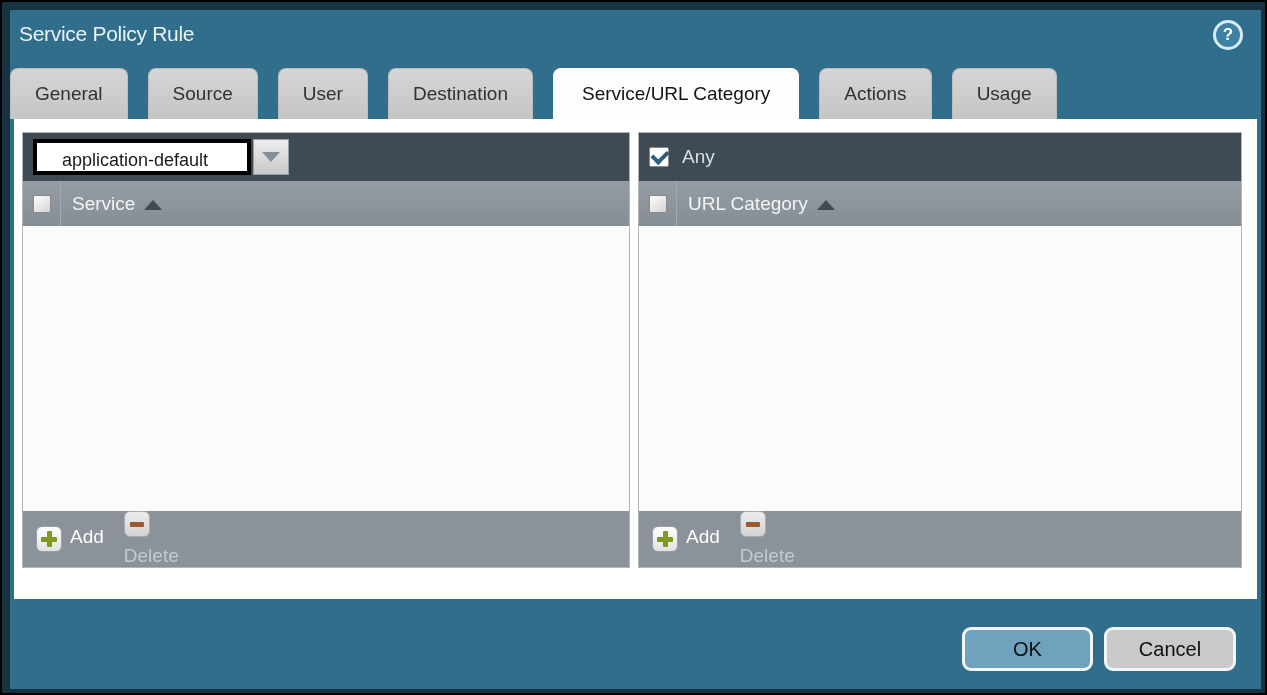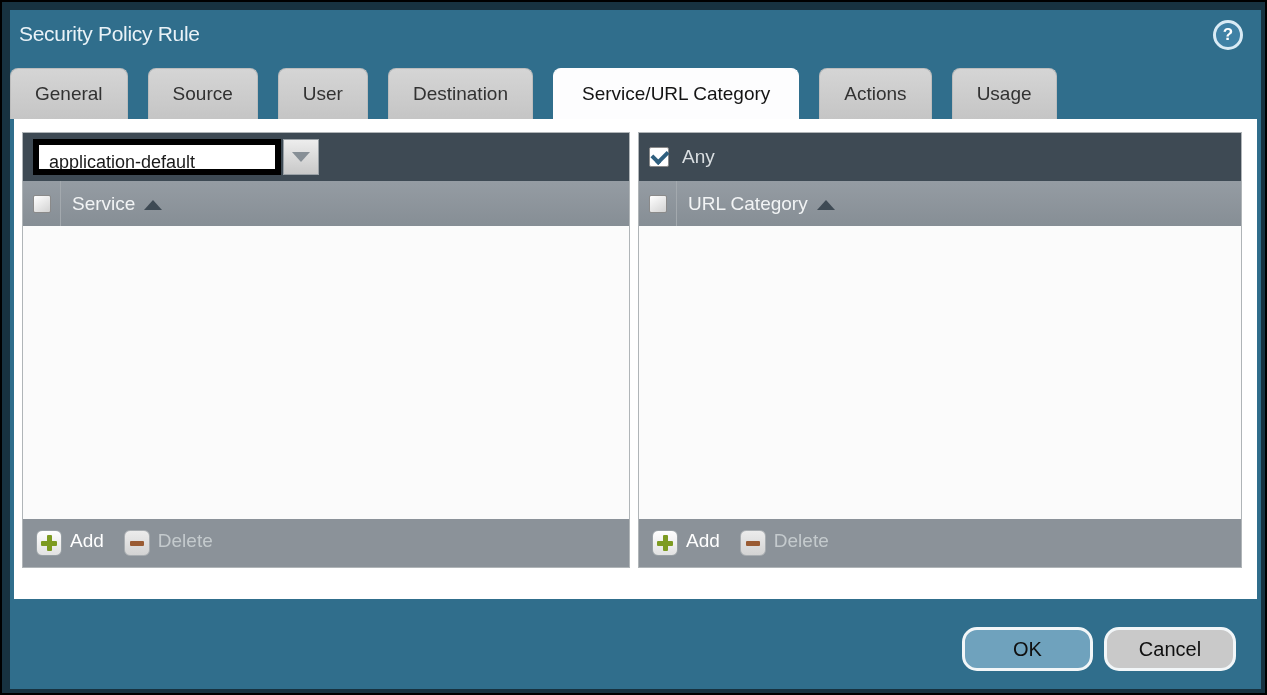--- a/index.html
+++ b/index.html
@@ -24,22 +24,22 @@
   .content { position:absolute; left:4px; top:109px; width:1243px; height:480px; background:#FFFFFF; }
 
   .panel { position:absolute; top:13px; height:436px; border:1px solid #B0B5B8; background:#FBFBFB;
     display:flex; flex-direction:column; }
   .panel-left  { left:8px;  width:608px; }
   .panel-right { left:624px; width:604px; }
 
   .panel-topbar { flex:0 0 48px; background:#3E4A54; display:flex; align-items:center; padding:0 10px; }
 
   .dropdown { display:flex; align-items:stretch; height:36px; cursor:pointer; }
-  .dd-value { width:248px; background:#FFFFFF; color:#1A1A1A; font-size:18px; line-height:34px;
-    padding:0 10px; border:6px solid #000000; overflow:hidden; white-space:nowrap; }
+  .dd-value { width:218px; background:#FFFFFF; color:#1A1A1A; font-size:18px; line-height:34px;
+    padding:0 25px; border:4px solid #000000; overflow:hidden; white-space:nowrap; }
   .dd-btn { width:36px; margin-left:2px; background:linear-gradient(#EDEDED,#C8C8C8); border:1px solid #9AA1A6;
     display:flex; align-items:center; justify-content:center; }
   .dd-arrow { width:0; height:0; border-left:9px solid transparent; border-right:9px solid transparent;
     border-top:10px solid #878F96; }
 
   .checkbox { width:20px; height:20px; background:linear-gradient(145deg,#FFFFFF,#D2D2D2);
     border:1px solid #8A8A8A; border-radius:2px; position:relative; cursor:pointer; flex:0 0 auto; }
   .checkbox.checked { background:#FFFFFF; overflow:visible; }
   .checkbox.checked::after { content:""; position:absolute; left:2px; top:2px; width:12px; height:7px;
     border-left:4px solid #2F5F7E; border-bottom:4px solid #2F5F7E; transform:rotate(-45deg); }
@@ -52,45 +52,45 @@
     border-right:1px solid #A3A9AE; }
   .col-check-cell .checkbox { width:18px; height:18px; }
   .col-label { margin-left:11px; }
   .sort-asc { width:0; height:0; border-left:9px solid transparent; border-right:9px solid transparent;
     border-bottom:10px solid #3E4A54; margin-left:9px; margin-top:3px; }
 
   .panel-body { flex:1 1 auto; background:#FBFBFB; }
 
   .panel-footer { flex:0 0 48px; background:#8B9299; display:flex; align-items:center; padding:0 13px; gap:20px; }
   .footer-btn { display:flex; align-items:flex-start; gap:8px; font-size:19px; color:#FFFFFF; cursor:pointer; }
-  .footer-btn.disabled { color:#C4CACD; cursor:default; }
+  .footer-btn.disabled { color:#C4CACD; cursor:default;flex-direction:column; }
   .add-icon { width:26px; height:26px; border-radius:6px; background:linear-gradient(#FEFEFE,#E2E2E2);
     border:1px solid #98A0A5; position:relative; }
   .add-icon::before { content:""; position:absolute; left:4px; right:4px; top:50%; height:5px; margin-top:-2.5px;
     background:#7D9B21; border-radius:1px; }
   .add-icon::after { content:""; position:absolute; top:4px; bottom:4px; left:50%; width:5px; margin-left:-2.5px;
     background:#7D9B21; border-radius:1px; }
   .minus-icon { width:26px; height:26px; border-radius:6px; background:linear-gradient(#ECECEC,#D3D3D3);
     border:1px solid #A8ADB1; position:relative; }
   .minus-icon::before { content:""; position:absolute; left:5px; right:5px; top:50%; height:5px; margin-top:-2.5px;
     background:#9A5B33; border-radius:1px; }
 
   
-  .btn { position:absolute; top:617px; height:44px; border:3px solid #F2F6F8; border-radius:15px;
+  .btn { position:absolute; top:617px; height:44px; border:3px solid #F2F6F8; border-radius:9px;
     font-size:20px; color:#101010; display:flex; align-items:center; justify-content:center; cursor:pointer; }
   .btn-ok { left:952px; width:131px; background:#6FA2BD; }
   .btn-cancel { left:1094px; width:132px; background:#C9C9C9; }
 </style>
 </head>
 <body>
 
 <div class="frame">
   <div class="dialog">
 
-    <div class="title">Security Policy Rule</div>
+    <div class="title">Service Policy Rule</div>
     <div class="help-icon">?</div>
 
     <div class="tabbar">
       <div class="tab">General</div>
       <div class="tab">Source</div>
       <div class="tab">User</div>
       <div class="tab">Destination</div>
       <div class="tab active">Service/URL Category</div>
       <div class="tab">Actions</div>
       <div class="tab">Usage</div>

